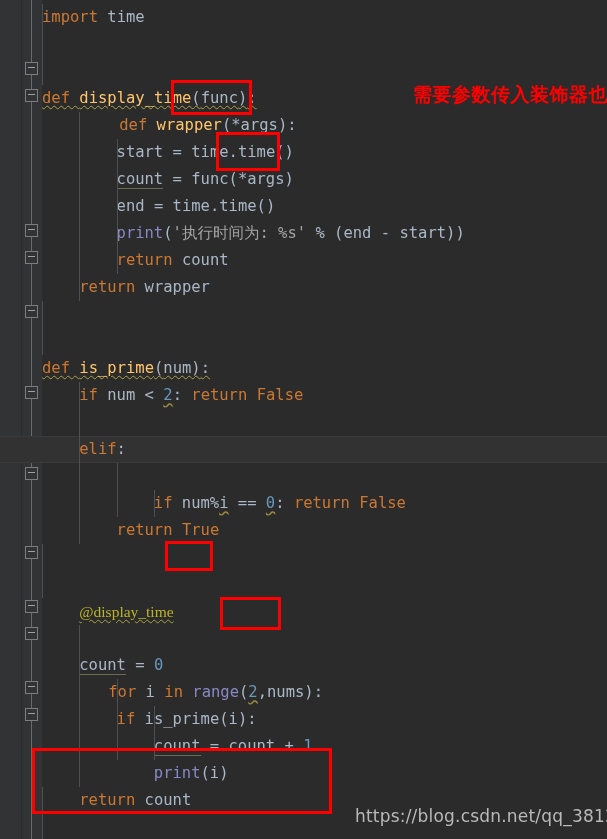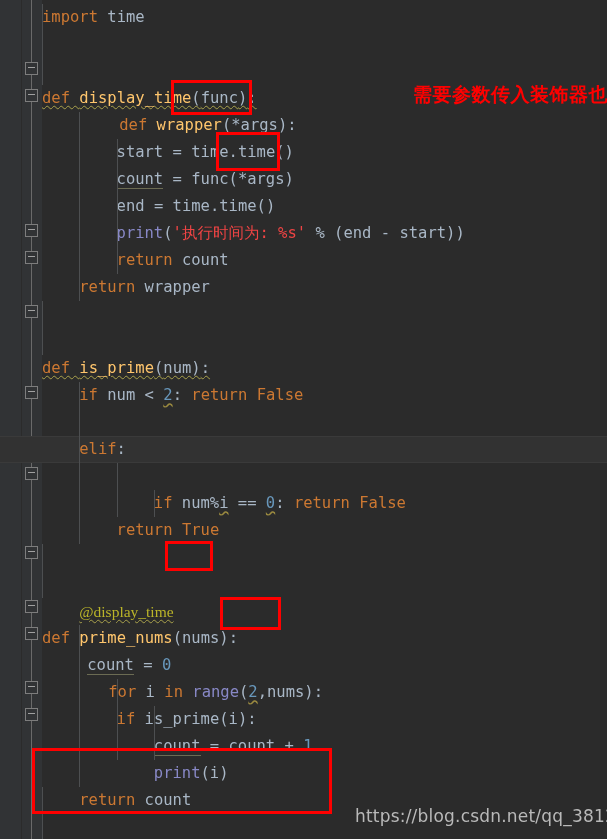--- a/index.html
+++ b/index.html
@@ -115,21 +115,21 @@
     font-size: 15.5px;
     white-space: pre;
     letter-spacing: 0px;
   }
 
   
   .kw   { color: #cc7832; }   
   .fn   { color: #ffc66d; }   
   .deco { color: #bbb529; font-family: Liberation Serif, serif; }   
   .num  { color: #6897bb; }   
-  .str  { color: #ef4444; }   
+  .str  { color: #a3a3a3; }   
   .bi   { color: #8888c6; }   
   .id   { color: #a9b7c6; }
 
   
   .sq {
     text-decoration-line: underline;
     text-decoration-style: wavy;
     text-decoration-color: #a9a14b;
     text-decoration-thickness: 1px;
     text-underline-offset: 2px;
@@ -219,22 +219,21 @@
       <div class="line" style="top: 220px; left: 74.56px;"><span class="bi">print</span><span class="id">(</span><span class="str">'执行时间为: %s'</span><span class="id"> % (</span><span class="id">end</span><span class="id"> - </span><span class="id">start</span><span class="id">))</span></div>
       <div class="line" style="top: 247px; left: 74.56px;"><span class="kw">return</span><span class="id"> </span><span class="id">count</span></div>
       <div class="line" style="top: 274px; left: 37.28px;"><span class="kw">return</span><span class="id"> </span><span class="id">wrapper</span></div>
       <div class="line" style="top: 355px; left: 0px;"><span class="kw sq">def</span><span class="sq"> </span><span class="fn sq">is_prime</span><span class="id sq">(</span><span class="id sq">num</span><span class="id sq">)</span><span class="id sq">:</span></div>
       <div class="line" style="top: 382px; left: 37.28px;"><span class="kw">if</span><span class="id"> </span><span class="id">num</span><span class="id"> &lt; </span><span class="num sq-dot">2</span><span class="id">: </span><span class="kw">return</span><span class="id"> </span><span class="kw">False</span></div>
       <div class="line-highlight" style="top: 436px; left: -42px;"></div>
       <div class="line" style="top: 436px; left: 37.28px;"><span class="kw">elif</span><span class="id">:</span></div>
       <div class="line" style="top: 490px; left: 111.84px;"><span class="kw">if</span><span class="id"> </span><span class="id">num</span><span class="id">%</span><span class="id sq-dot">i</span><span class="id"> == </span><span class="num sq-dot">0</span><span class="id">: </span><span class="kw">return</span><span class="id"> </span><span class="kw">False</span></div>
       <div class="line" style="top: 517px; left: 74.56px;"><span class="kw">return</span><span class="id"> </span><span class="kw">True</span></div>
       <div class="line" style="top: 598px; left: 37.28px;"><span class="deco sq">@display_time</span></div>
-      <div class="line" style="top: 625px; left: 0px;"><span class="kw">def</span><span class="id"> </span><span class="fn">prime_nums</span><span class="id">(nums)</span><span class="id">:</span></div>
-      <div class="line" style="top: 652px; left: 37.28px; padding-left: 8px;"><span class="id ul">count</span><span class="id"> = </span><span class="num">0</span></div>
+      <div class="line" style="top: 652px; left: 37.28px;"><span class="id ul">count</span><span class="id"> = </span><span class="num">0</span></div>
       <div class="line" style="top: 679px; left: 37.28px; margin-left: 29px;"><span class="kw">for</span><span class="id"> </span><span class="id">i</span><span class="id"> </span><span class="kw">in</span><span class="id"> </span><span class="bi">range</span><span class="id">(</span><span class="num sq-dot">2</span><span class="id">,</span><span class="id">nums</span><span class="id">):</span></div>
       <div class="line" style="top: 706px; left: 74.56px;"><span class="kw">if</span><span class="id"> </span><span class="id">is_prime</span><span class="id">(</span><span class="id">i</span><span class="id">):</span></div>
       <div class="line" style="top: 733px; left: 111.84px; text-align: right;"><span class="id ul">count</span><span class="id"> = </span><span class="id">count</span><span class="id"> + </span><span class="num">1</span></div>
       <div class="line" style="top: 760px; left: 111.84px;"><span class="bi">print</span><span class="id">(</span><span class="id">i</span><span class="id">)</span></div>
       <div class="line" style="top: 787px; left: 37.28px;"><span class="kw">return</span><span class="id"> </span><span class="id">count</span></div>
       <div class="indent-guide" style="left: 0px; top: 4px; height: 81px;"></div>
       <div class="indent-guide" style="left: 37.28px; top: 112px; height: 189px;"></div>
       <div class="indent-guide" style="left: 74.56px; top: 139px; height: 135px;"></div>
       <div class="indent-guide" style="left: 0px; top: 301px; height: 54px;"></div>
       <div class="indent-guide" style="left: 37.28px; top: 382px; height: 162px;"></div>

